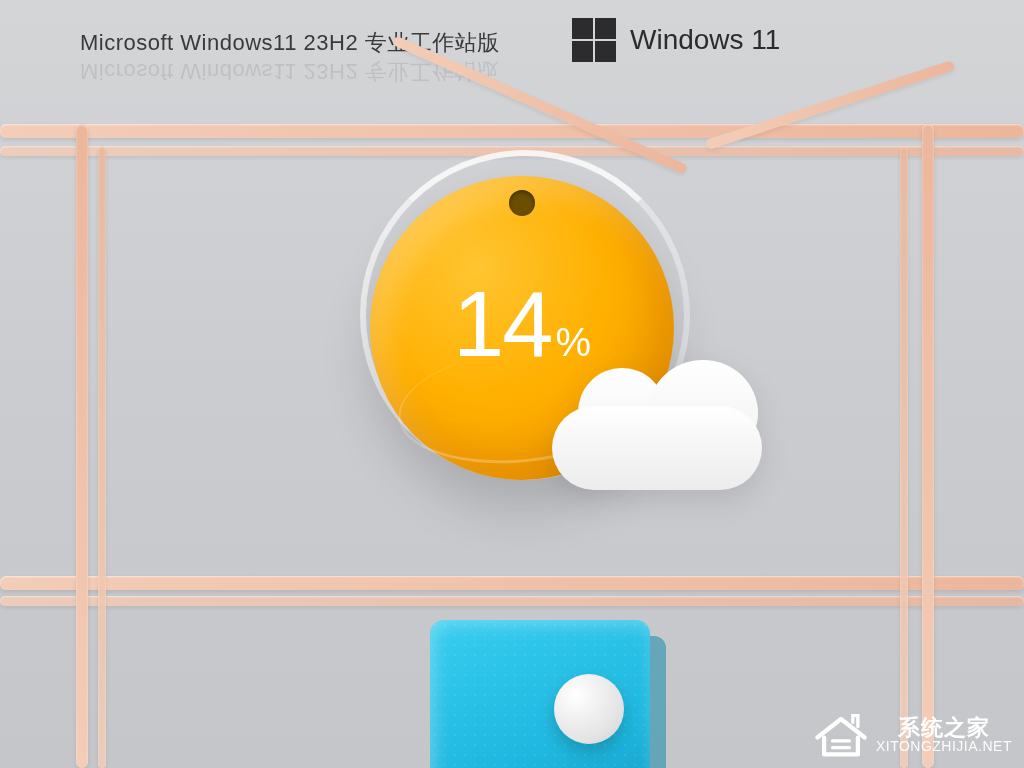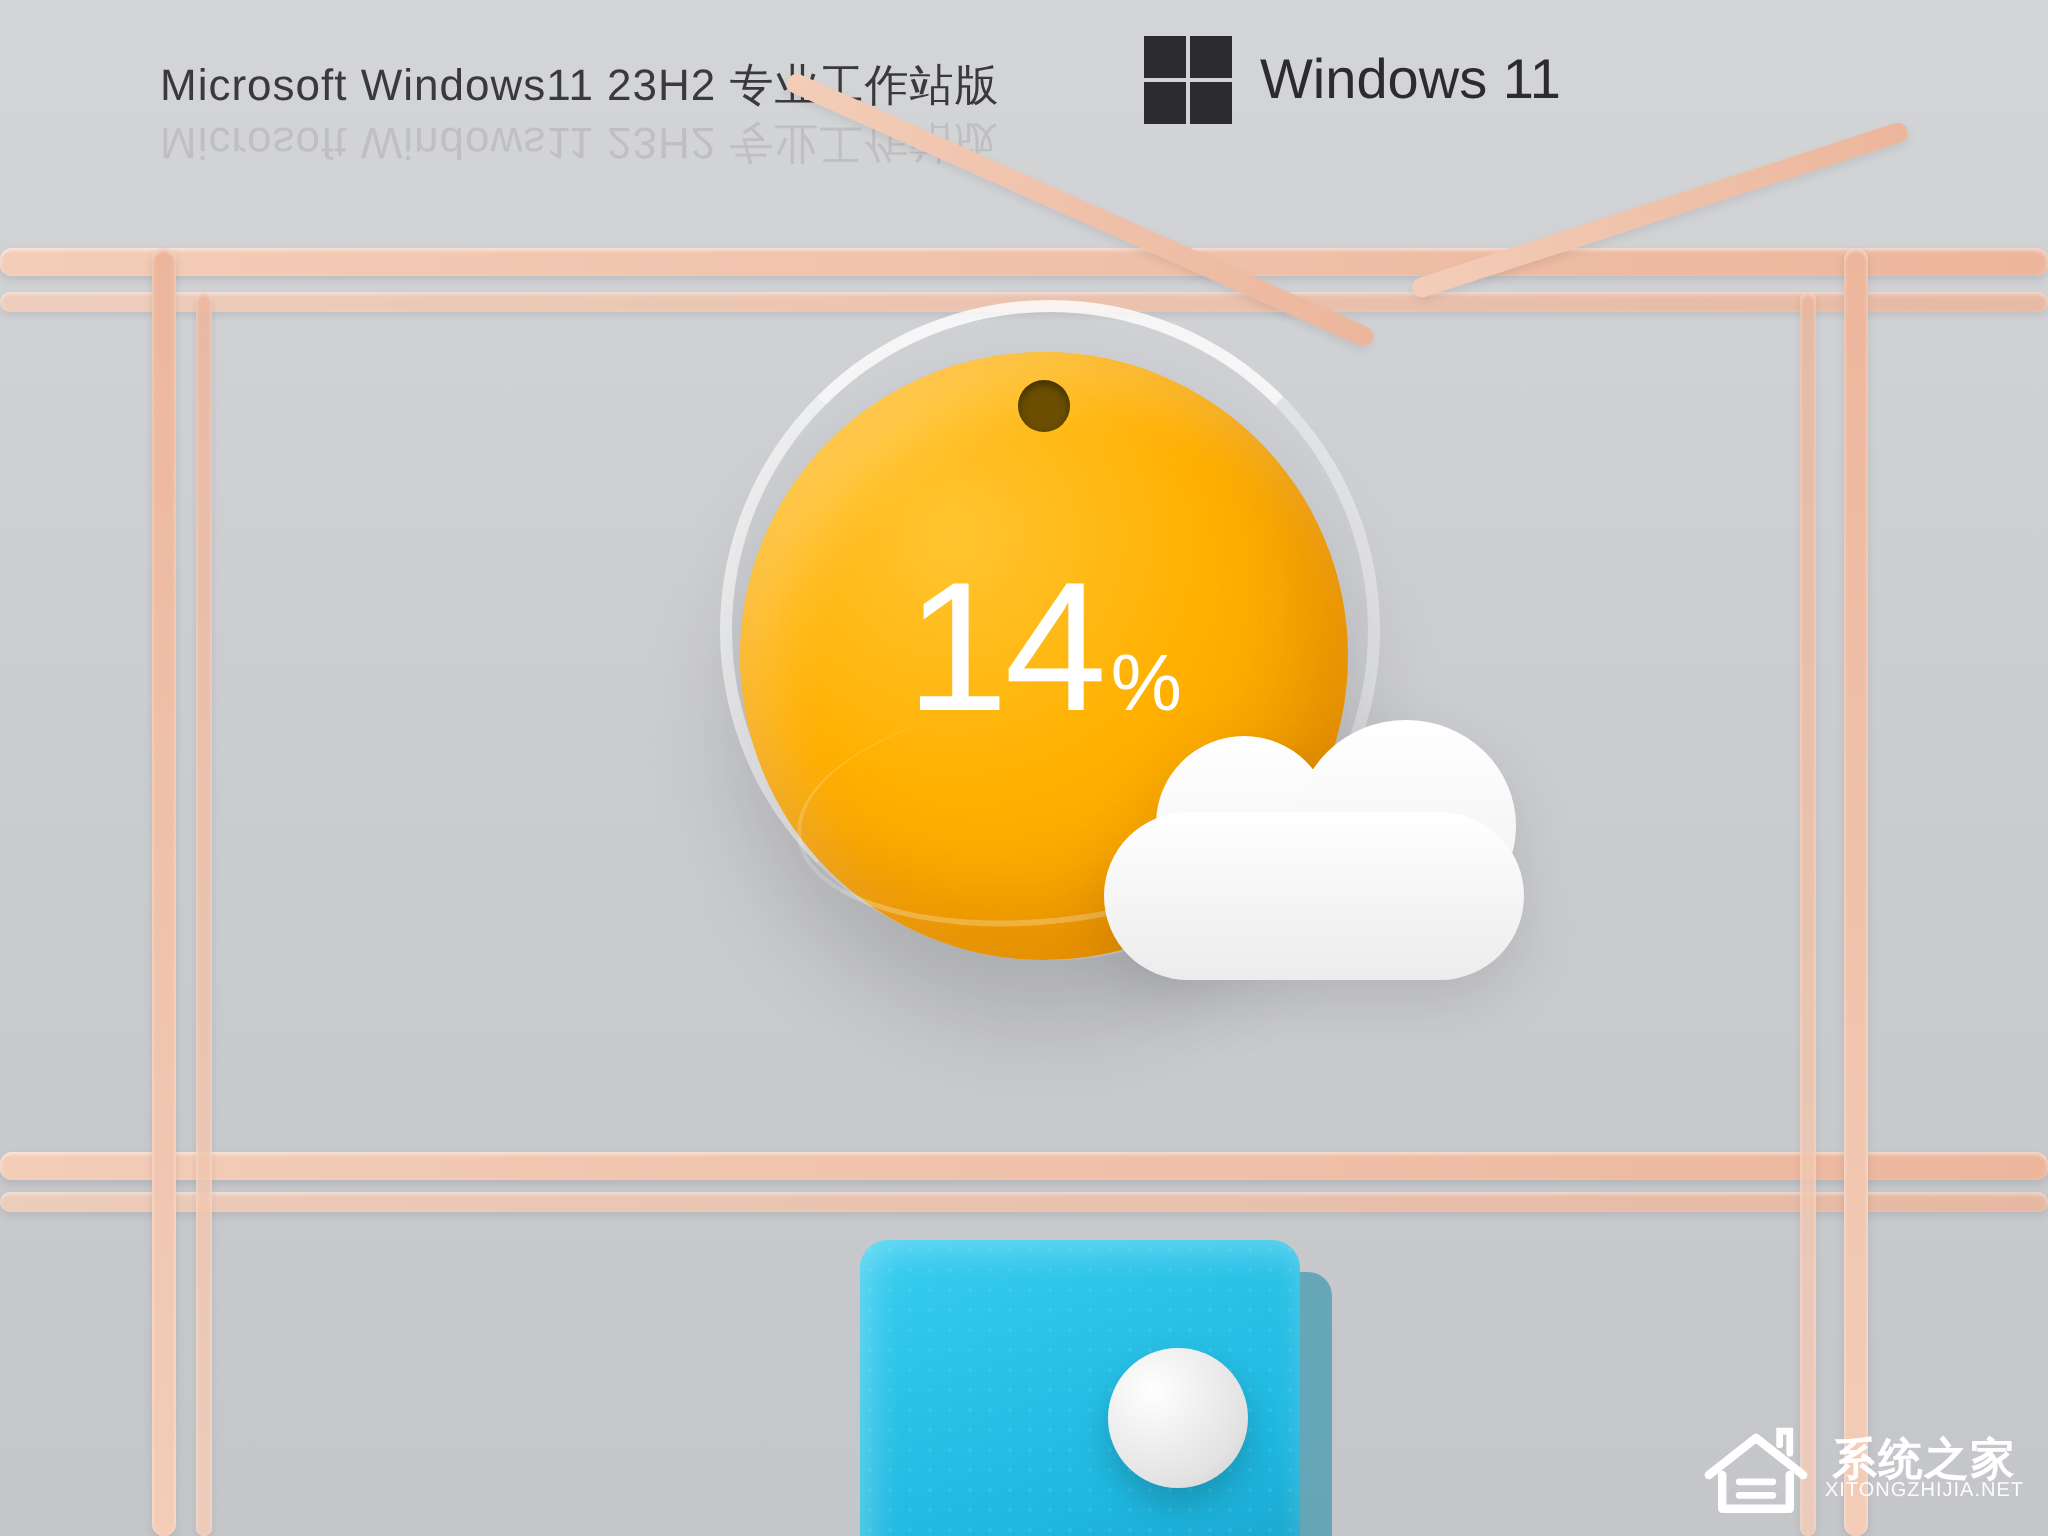--- a/index.html
+++ b/index.html
@@ -229,21 +229,21 @@
   color: #ffffff;
 }
 .house {
   width: 54px;
   height: 46px;
   position: relative;
 }
 .house svg { width:100%; height:100%; }
 .wm-text { display:flex; flex-direction:column; line-height:1.05;text-align:center;}
 .wm-cn { font-size: 22px; font-weight:700; letter-spacing:1px; }
-.wm-en { font-size: 10px; letter-spacing:0.5px; opacity:0.95;}
+.wm-en { font-size: 14px; letter-spacing:0.5px; opacity:0.95;}
 </style>
 </head>
 <body>
 
 <div class="title">Microsoft Windows11 23H2 专业工作站版</div>
 <div class="title-reflect">Microsoft Windows11 23H2 专业工作站版</div>
 
 <div class="win-logo">
   <div class="win-squares">
     <span></span>

